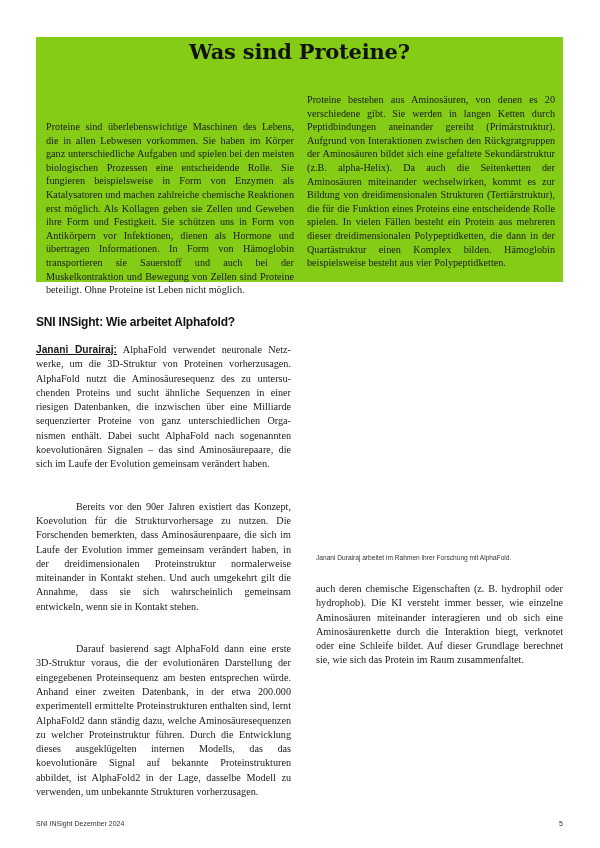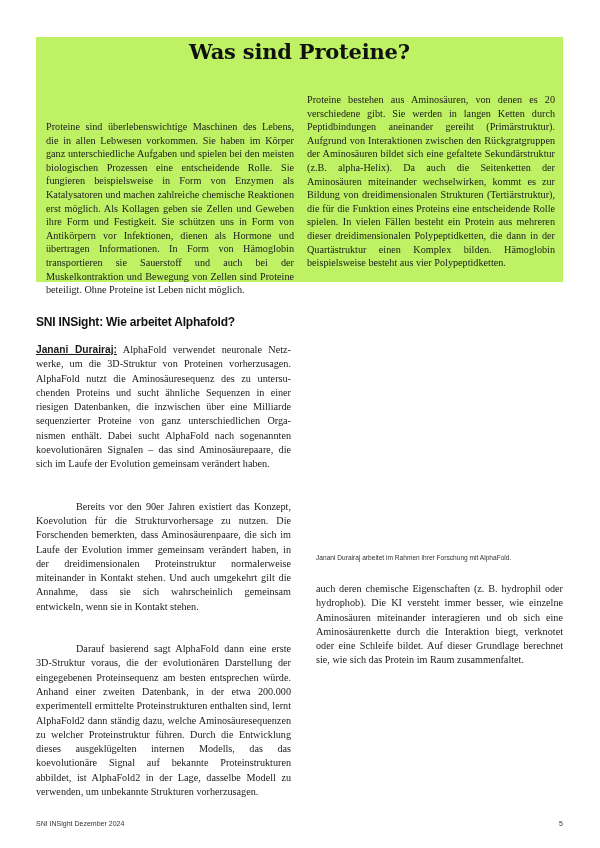--- a/index.html
+++ b/index.html
@@ -125,21 +125,21 @@
       text-align: right;
       font-family: "Liberation Sans", sans-serif;
       font-size: 7px;
       line-height: 9px;
       color: #333;
     }
   </style>
 </head>
 <body>
 
-<div class="infobox" style="background: #bef264;">
+<div class="infobox" style="background: #84cc16;">
   <div class="infobox-title">Was sind Proteine?</div>
   <div class="infobox-col left">Proteine sind überlebenswichtige Maschinen des Lebens, die in allen Lebwesen vorkommen. Sie ha­ben im Körper ganz unterschiedliche Aufgaben und spielen bei den meisten biologischen Prozessen eine entscheidende Rolle. Sie fungieren beispielsweise in Form von Enzymen als Katalysatoren und machen zahlreiche chemische Reaktionen erst möglich. Als Kollagen geben sie Zellen und Geweben ihre Form und Festigkeit. Sie schützen uns in Form von Antikörpern vor Infektionen, dienen als Hormone und übertragen Informationen. In Form von Hämoglobin transportie­ren sie Sauerstoff und auch bei der Muskelkontraktion und Bewegung von Zellen sind Proteine beteiligt. Ohne Proteine ist Leben nicht möglich.</div>
   <div class="infobox-col right">Proteine bestehen aus Aminosäuren, von denen es 20 verschiedene gibt. Sie werden in langen Ketten durch Peptidbindungen aneinander gereiht (Primärstruktur). Aufgrund von Interaktionen zwischen den Rückgrat­gruppen der Aminosäuren bildet sich eine gefaltete Sekundärstruktur (z.B. alpha-Helix). Da auch die Seiten­ketten der Aminosäuren miteinander wechselwirken, kommt es zur Bildung von dreidimensionalen Struktu­ren (Tertiärstruktur), die für die Funktion eines Prote­ins eine entscheidende Rolle spielen. In vielen Fällen besteht ein Protein aus mehreren dieser dreidimensi­onalen Polypeptidketten, die dann in der Quartästruk­tur einen Komplex bilden. Hämoglobin beispielsweise besteht aus vier Polypeptidketten.</div>
 </div>
 
 <div class="section-heading">SNI INSight: Wie arbeitet Alphafold?</div>
 
 <div class="body-col left">
   <p><span class="speaker">Janani Durairaj:</span><span> AlphaFold verwendet neuronale Netz­werke, um die 3D-Struktur von Proteinen vorherzusagen. AlphaFold nutzt die Aminosäuresequenz des zu untersu­chenden Proteins und sucht ähnliche Sequenzen in einer riesigen Datenbanken, die inzwischen über eine Milliarde sequenzierter Proteine von ganz unterschiedlichen Orga­nismen enthält. Dabei sucht AlphaFold nach sogenannten koevolutionären Signalen – das sind Aminosäurepaare, die sich im Laufe der Evolution gemeinsam verändert haben.</span></p>
   <p class="indent">Bereits vor den 90er Jahren existiert das Konzept, Koevolution für die Strukturvorhersage zu nutzen. Die Forschenden bemerkten, dass Aminosäurenpaare, die sich im Laufe der Evolution immer gemeinsam verändert haben, in der dreidimensionalen Proteinstruktur norma­lerweise miteinander in Kontakt stehen. Und auch um­gekehrt gilt die Annahme, dass sie sich wahrscheinlich gemeinsam entwickeln, wenn sie in Kontakt stehen.</p>

